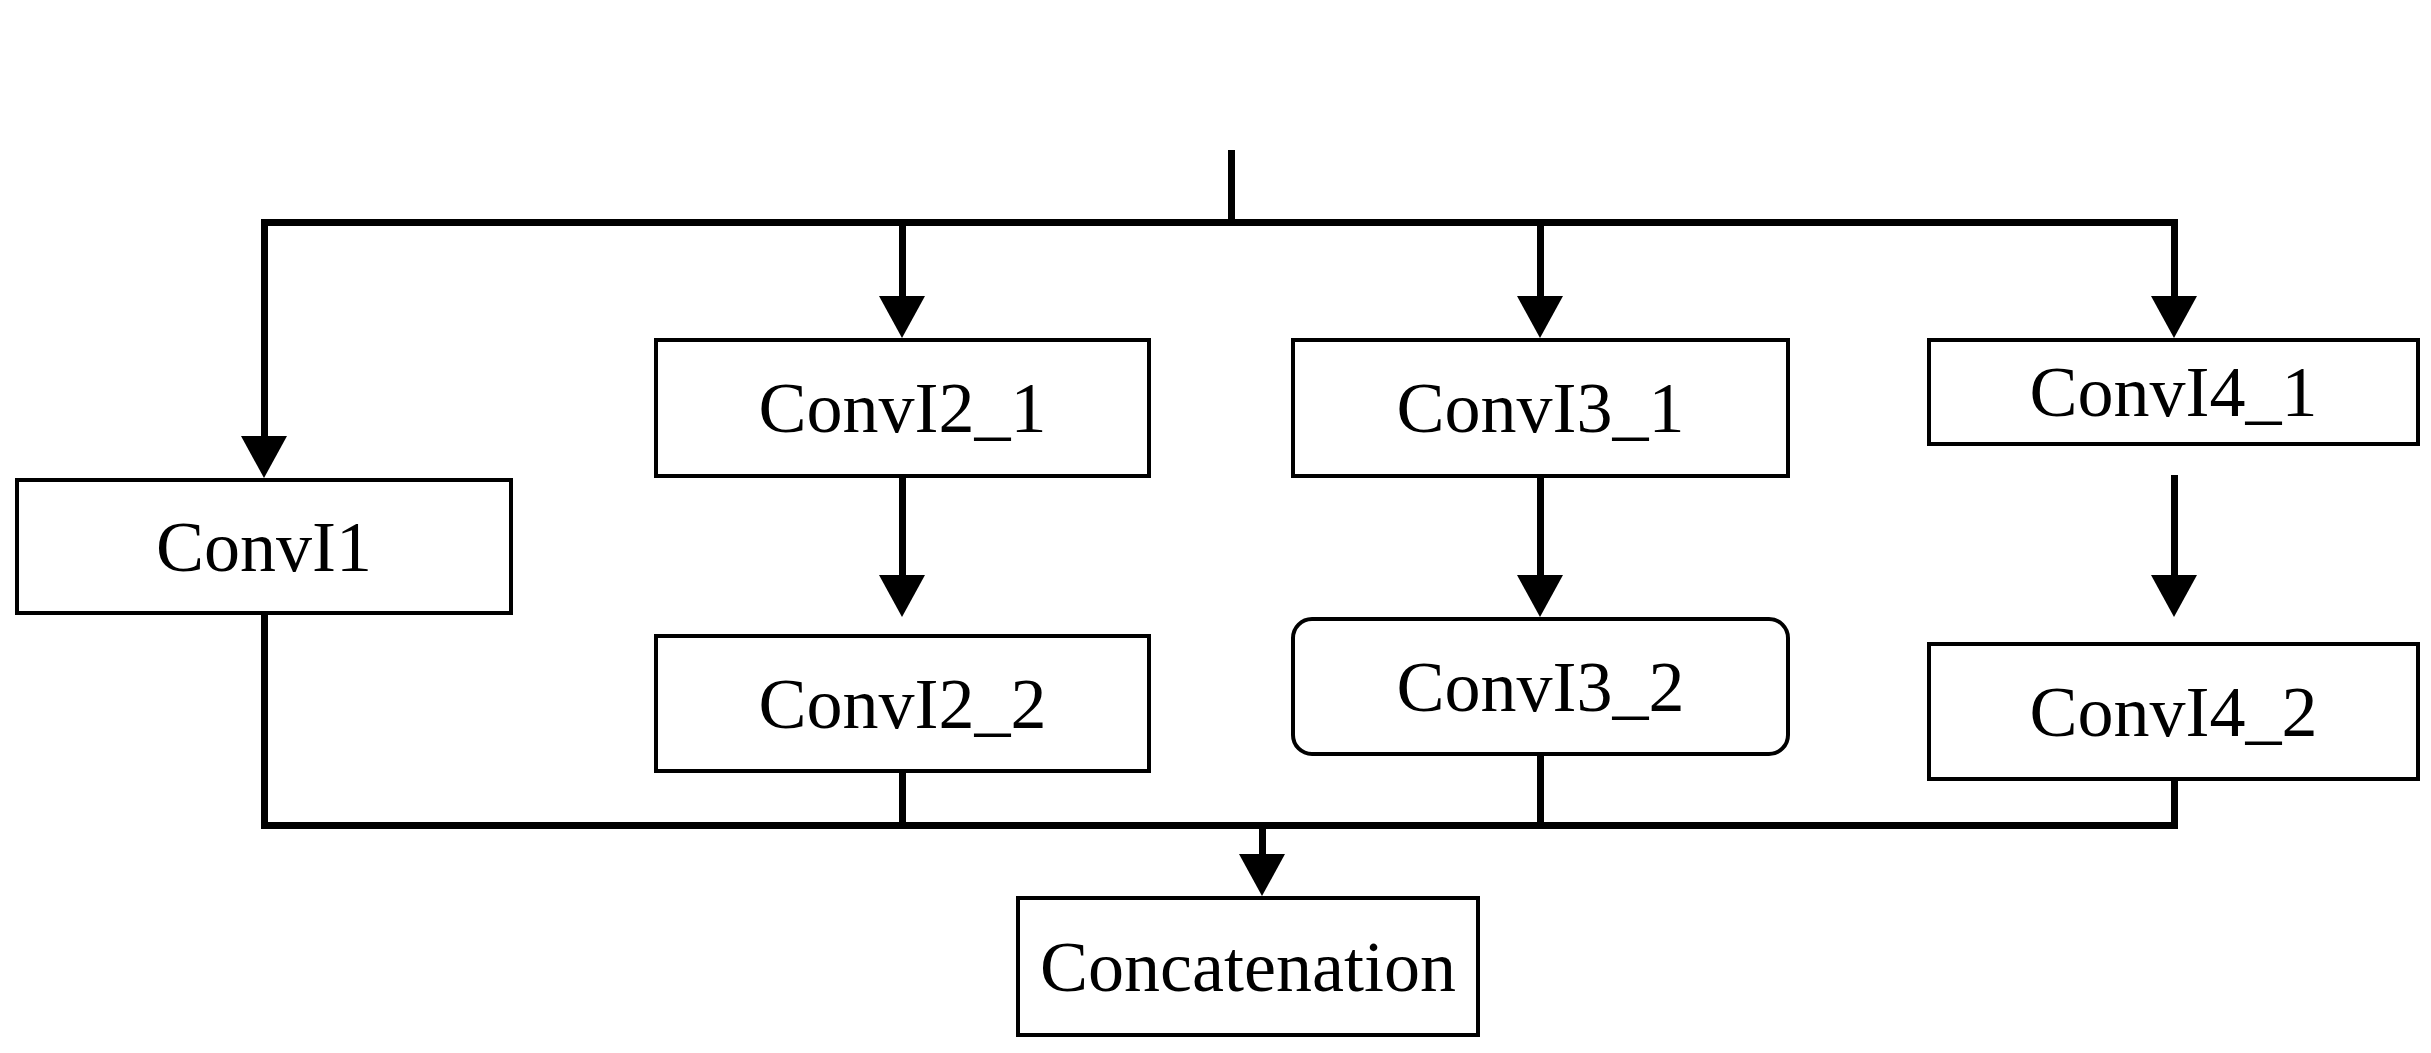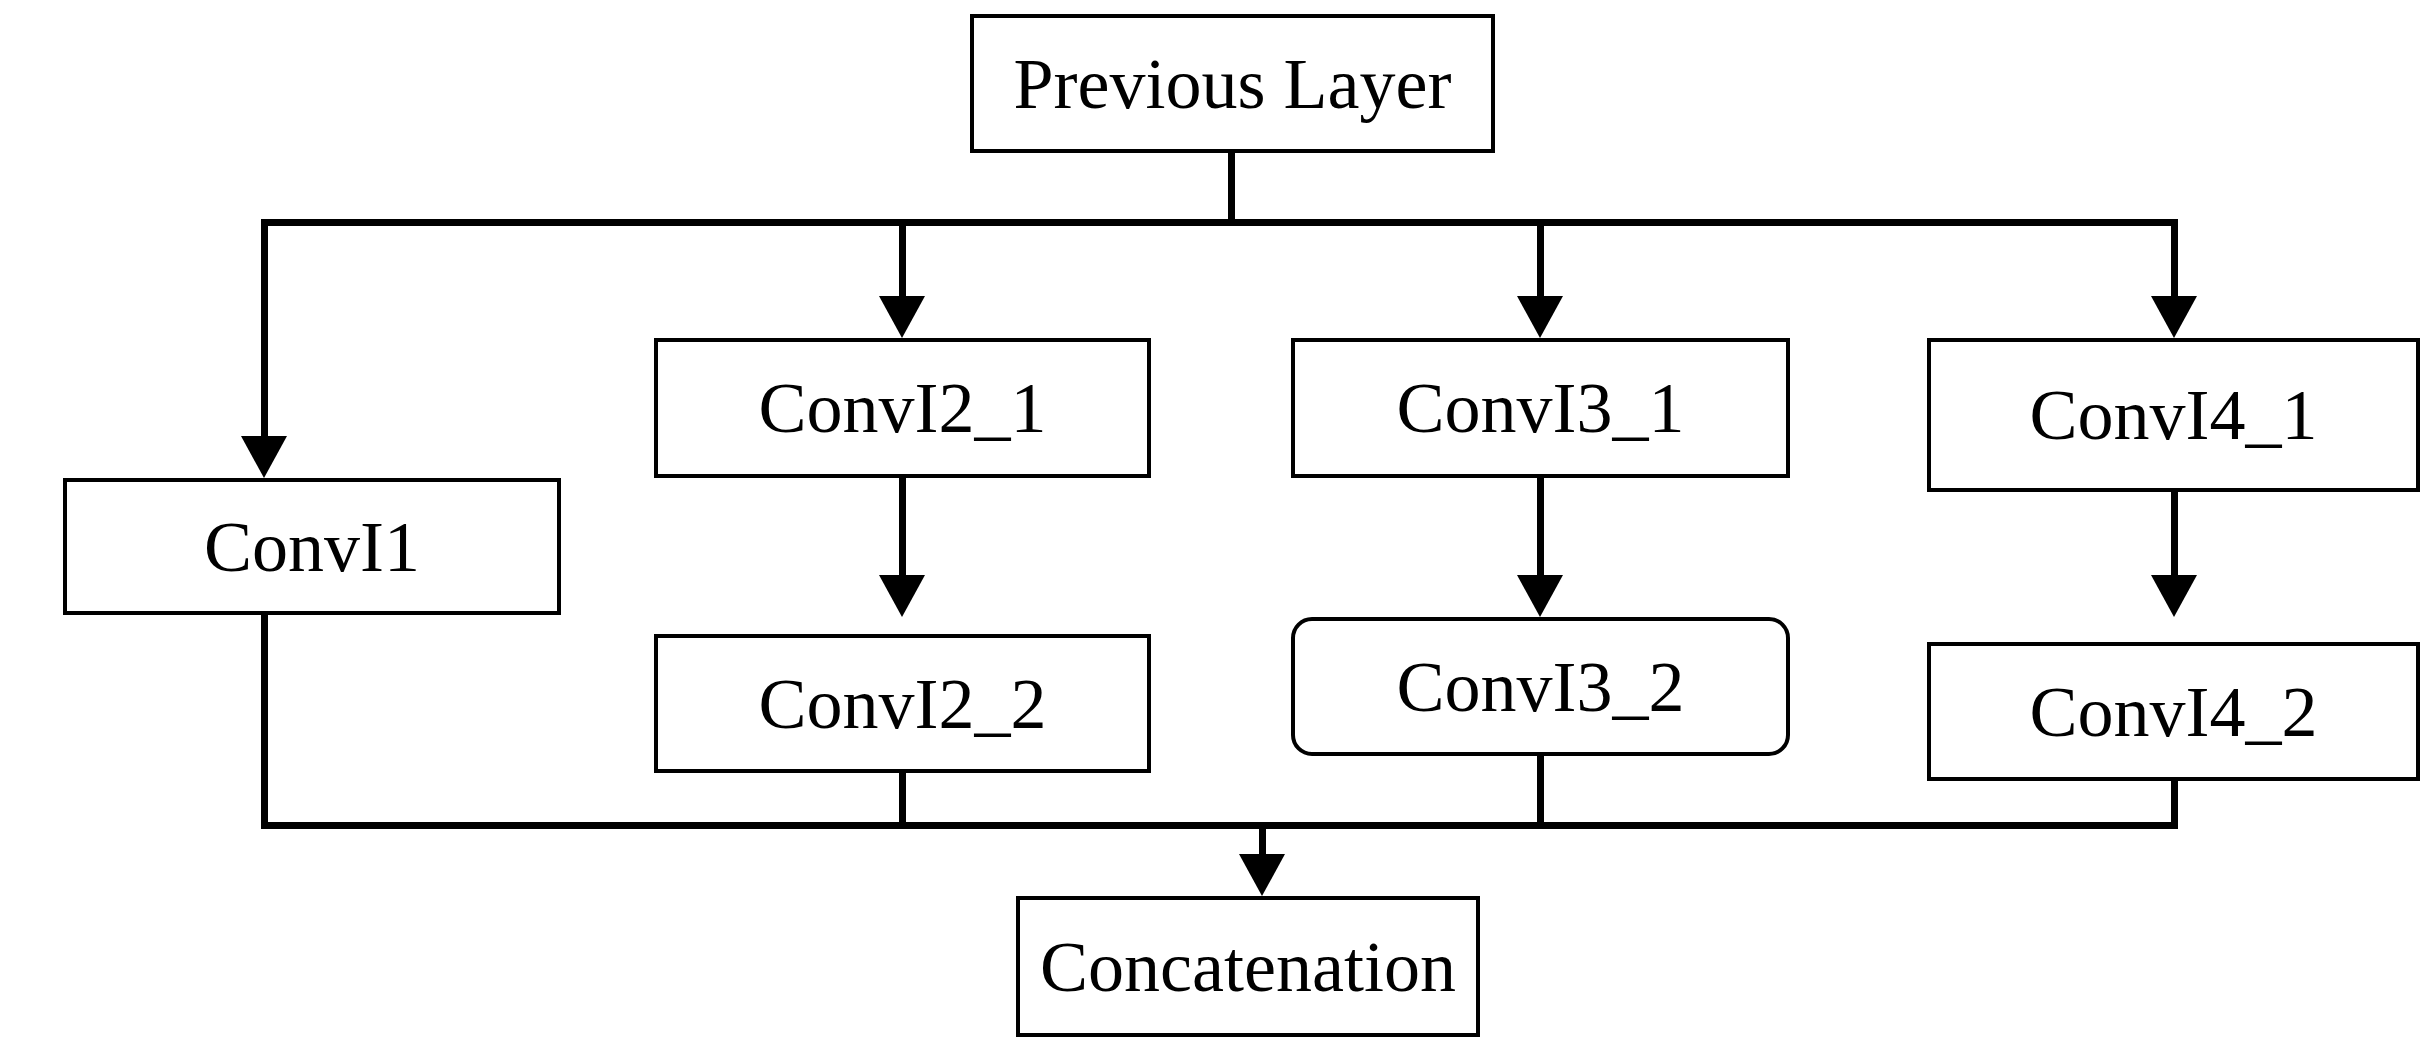--- a/index.html
+++ b/index.html
@@ -76,45 +76,42 @@
   <div class="line" style="left:261px; top:612px; width:7px; height:217px;"></div>
   <div class="line" style="left:899px; top:753px; width:7px; height:76px;"></div>
   <div class="line" style="left:1537px; top:753px; width:7px; height:76px;"></div>
   <div class="line" style="left:2171px; top:753px; width:7px; height:76px;"></div>
 
   <div class="line" style="left:261px; top:822px; width:1917px; height:7px;"></div>
 
   <div class="line" style="left:1259px; top:822px; width:7px; height:36px;"></div>
   <div class="arrowhead" style="left:1239px; top:854px;"></div>
 
-  <div class="node" style="left:970px; top:14px; width:525px; height:139px;">
-    <span class="node-label">Previous Layer</span>
-  </div>
 
-  <div class="node" style="left:15px; top:478px; width:498px; height:137px;margin-left:48px;">
+  <div class="node" style="left:15px; top:478px; width:498px; height:137px;">
     <span class="node-label">ConvI1</span>
   </div>
 
   <div class="node" style="left:654px; top:338px; width:497px; height:140px;">
     <span class="node-label">ConvI2_1</span>
   </div>
 
   <div class="node" style="left:654px; top:617px; width:497px; height:139px;margin-top:17px;">
     <span class="node-label">ConvI2_2</span>
   </div>
 
   <div class="node" style="left:1291px; top:338px; width:499px; height:140px;">
     <span class="node-label">ConvI3_1</span>
   </div>
 
   <div class="node" style="left:1291px; top:617px; width:499px; height:139px;border-radius:21px;">
     <span class="node-label">ConvI3_2</span>
   </div>
 
-  <div class="node" style="left:1927px; top:338px; width:493px; height:154px;">
+  <div class="node" style="left:1927px; top:338px; width:493px; height:108px;">
     <span class="node-label">ConvI4_1</span>
   </div>
 
   <div class="node" style="left:1927px; top:642px; width:493px; height:139px;">
     <span class="node-label">ConvI4_2</span>
   </div>
 
   <div class="node" style="left:1016px; top:896px; width:464px; height:141px;">
     <span class="node-label">Concatenation</span>
   </div>

